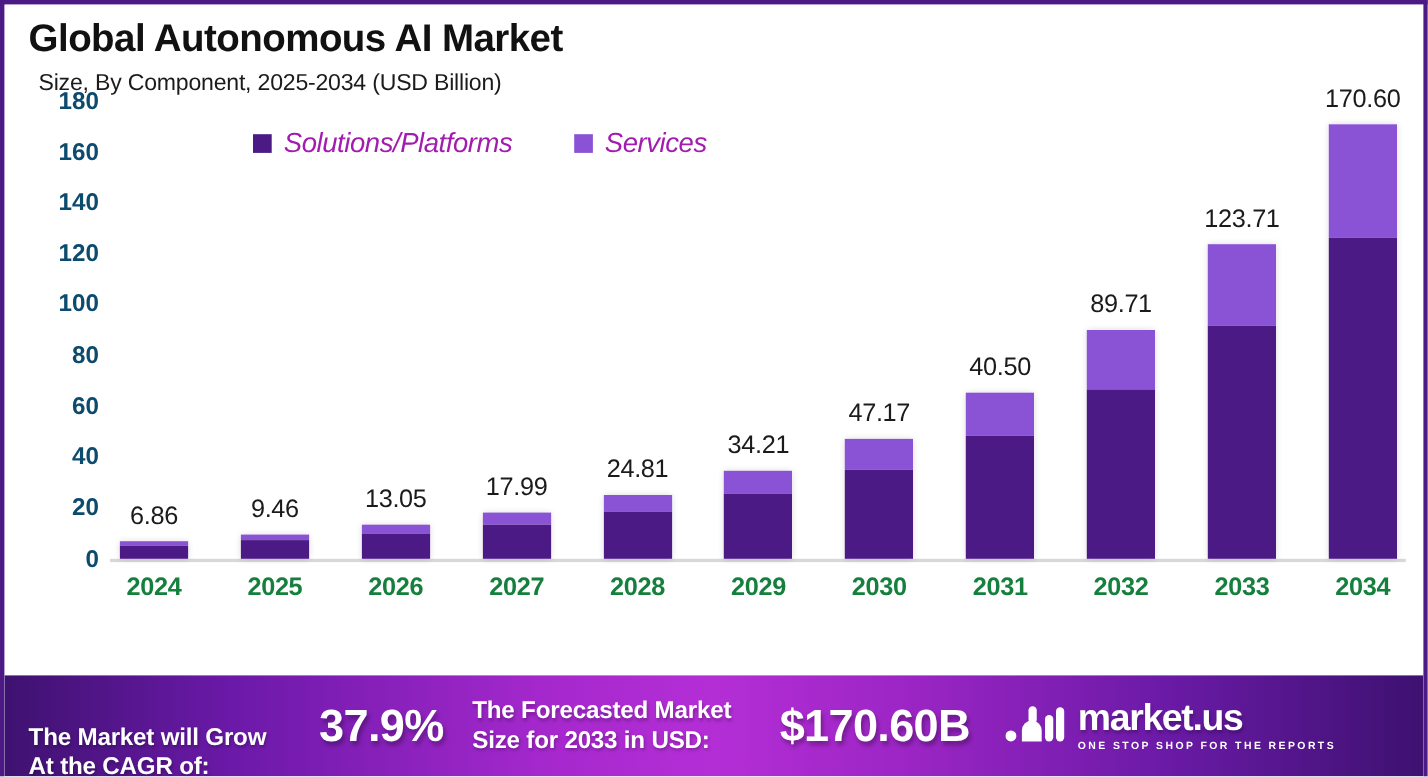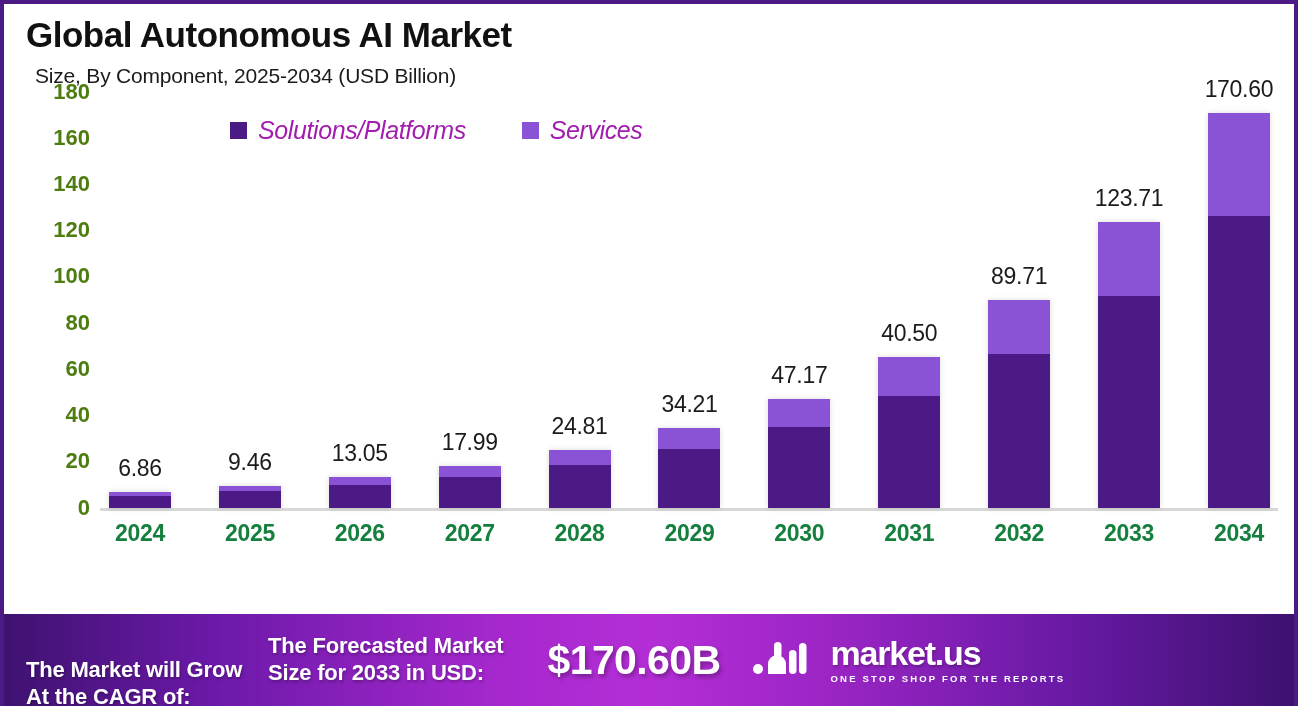--- a/index.html
+++ b/index.html
@@ -54,21 +54,21 @@
     top: 0;
     width: 66px;
     height: 416px;
   }
   .y-tick {
     position: absolute;
     right: 0;
     transform: translateY(-50%);
     font-size: 22px;
     font-weight: bold;
-    color: #4d7c0f;
+    color: #0c4a6e;
     white-space: nowrap;
   }
 
   .axis-line {
     position: absolute;
     left: 96px;
     right: 16px;
     top: 416px;
     height: 3px;
     background: #d8d8d8;
@@ -193,21 +193,21 @@
   }
   .f-cagr-label { margin-left: 22px; margin-top: 47px; }
   .f-cagr-value { margin-left: 48px; }
   .f-fore-label { margin-left: 26px; }
   .f-fore-value { margin-left: 44px; }
 
   .logo {
     display: flex;
     align-items: center;
     margin-left: 32px;
-    gap: 24px;
+    gap: 12px;
   }
   .logo-mark { flex: none; }
   .logo-text-wrap { display: flex; flex-direction: column; }
   .logo-word {
     font-size: 34px;
     font-weight: bold;
     letter-spacing: -1.2px;
     line-height: 1;
     text-shadow: 1px 2px 3px rgba(0,0,0,0.25);
   }
@@ -347,20 +347,21 @@
         <div class="x-label">2033</div>
         <div class="x-label">2034</div>
       </div>
   </div>
 
   <div class="footer">
     <div class="footer-text f-cagr-label">
       <div>The Market will Grow</div>
       <div>At the CAGR of:</div>
     </div>
+    <div class="footer-stat f-cagr-value">37.9%</div>
 
     <div class="footer-text f-fore-label">
       <div>The Forecasted Market</div>
       <div>Size for 2033 in USD:</div>
     </div>
     <div class="footer-stat f-fore-value">$170.60B</div>
 
     <div class="logo">
       <span class="logo-mark">
         <svg width="54" height="40" viewBox="0 0 54 40" aria-hidden="true">

